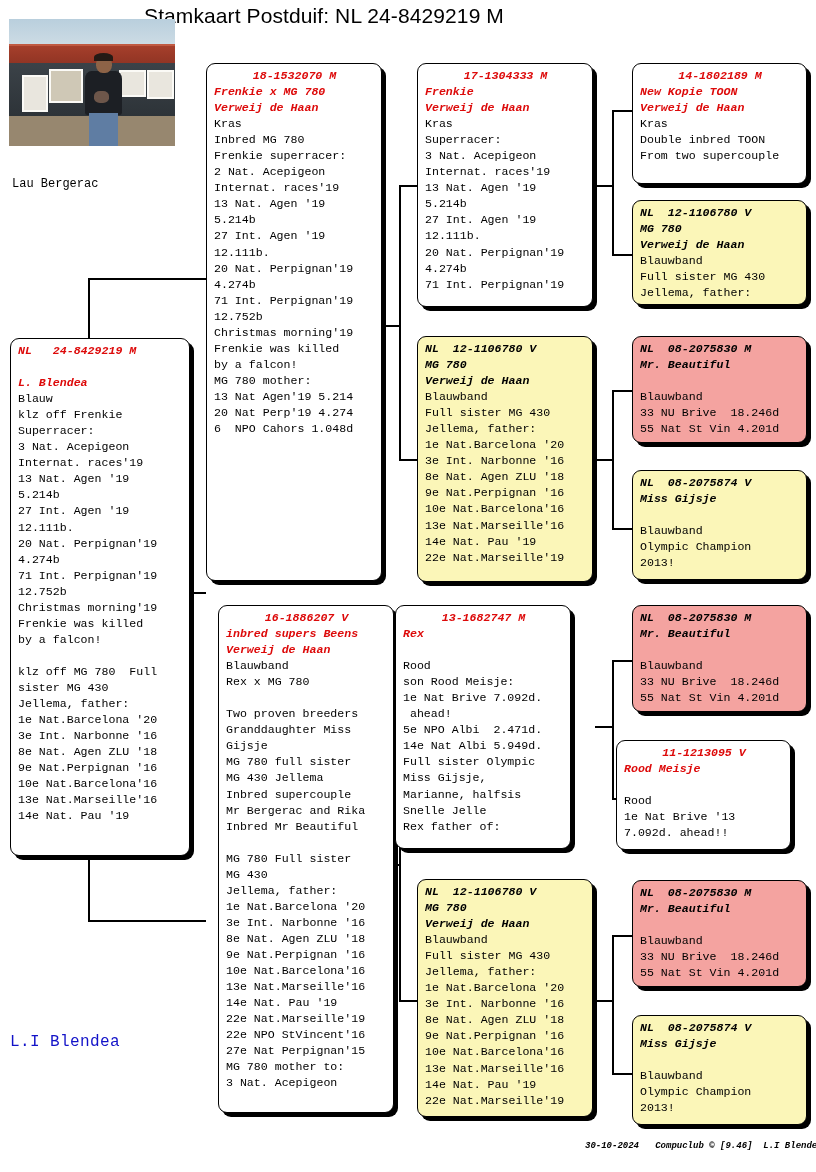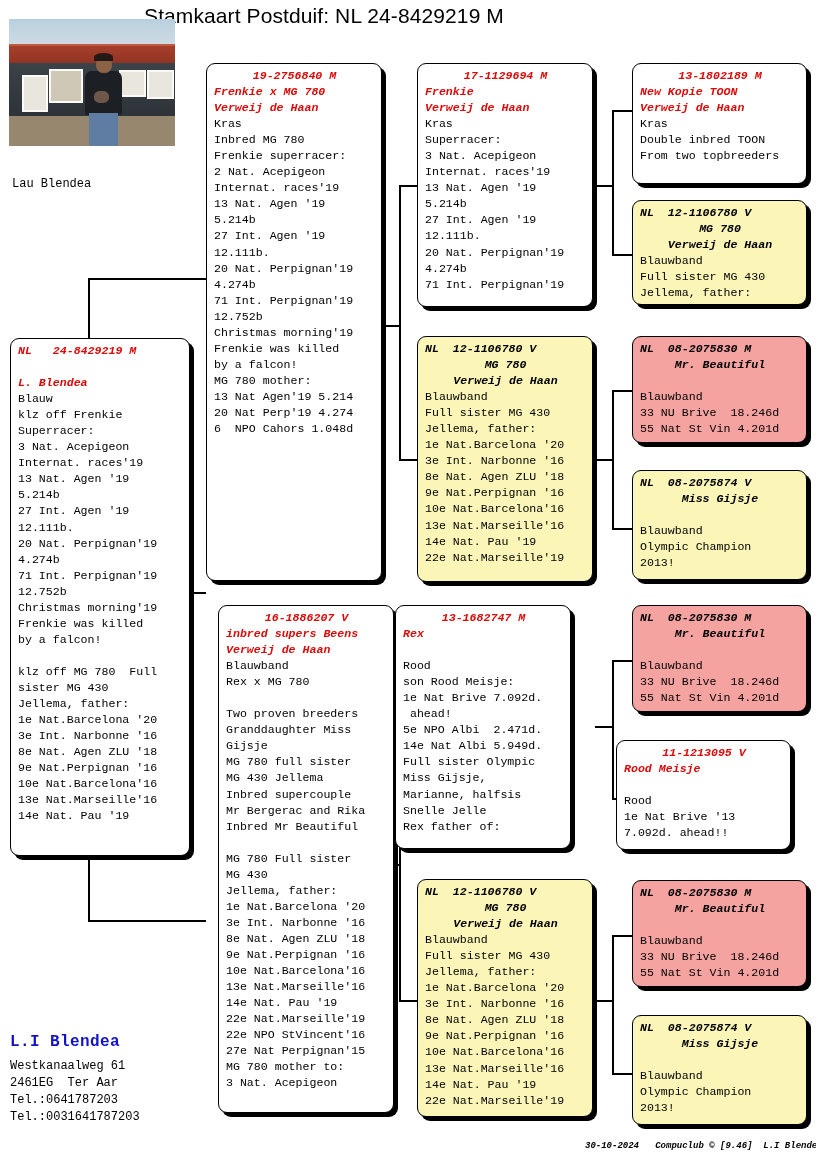--- a/index.html
+++ b/index.html
@@ -44,21 +44,21 @@
     background:#5f7da3;}
   .photo .bird{position:absolute;left:24%;top:40%;width:40%;height:13%;
     background:#6d564a;border-radius:40%;}
 
   .owner-name{
     position:absolute;left:12px;top:177px;font-size:12px;color:#000;
   }
 
   
   .contact-title{
-    position:absolute;left:10px;top:1033px;font-size:16px;font-weight:bold;
+    position:absolute;left:10px;top:1033px;font-size:16px;font-weight:normal;
     color:#1212c8;letter-spacing:.4px;
   }
   .contact-lines{position:absolute;left:10px;top:1058px;font-size:12px;color:#000;line-height:17px;}
 
   
   .footer{
     position:absolute;left:585px;top:1141px;font-size:9px;color:#000;
     font-style:italic;font-weight:bold;white-space:pre;
   }
 
@@ -72,21 +72,21 @@
     font-size:11.6px;line-height:16.05px;
     color:#000;overflow:hidden;
   }
   .box.yellow{background:#fbf6b8;}
   .box.pink{background:#f4a3a0;}
   .ring{display:block;color:#dd0a0a;font-weight:bold;font-style:italic;white-space:pre;}
   .ring.center{text-align:center;}
   .ring.left{text-align:left;}
   .ring.black{color:#000;}
   .nm{display:block;color:#dd0a0a;font-weight:bold;font-style:italic;white-space:pre;}
-  .nm.black{color:#000;text-align:center;}
+  .nm.black{color:#000;}
   .ln{display:block;white-space:pre;}
   .sp{display:block;height:16.05px;}
 
   
   .lineh,.linev{position:absolute;background:#000;}
   .lineh{height:1.5px;}
   .linev{width:1.5px;}
 </style>
 </head>
 <body>
@@ -105,21 +105,21 @@
     <div class="w4"></div>
     <div class="ground"></div>
     <div class="person">
       <div class="torso"></div>
       <div class="jeans"></div>
       <div class="head"></div>
       <div class="hair"></div>
       <div class="bird"></div>
     </div>
   </div>
-  <div class="owner-name">Lau Blendea</div>
+  <div class="owner-name">Lau Bergerac</div>
 
   <div class="linev" style="left:88px;top:278px;height:366px;"></div>
   <div class="lineh" style="left:88px;top:592px;width:118px;"></div>
   <div class="lineh" style="left:88px;top:278px;width:118px;"></div>
   <div class="lineh" style="left:88px;top:920px;width:118px;"></div>
   <div class="linev" style="left:88px;top:592px;height:330px;"></div>
 
   <div class="linev" style="left:399px;top:185px;height:275px;"></div>
   <div class="lineh" style="left:382px;top:325px;width:18px;"></div>
   <div class="lineh" style="left:399px;top:185px;width:18px;"></div>
@@ -151,35 +151,35 @@
   <div class="lineh" style="left:612px;top:1073px;width:20px;"></div>
 
   <div class="box" style="left:10px;top:338px;width:180px;height:518px;">
     <span class="ring left">NL   24-8429219 M</span>
     <span class="sp"></span>
     <span class="nm">L. Blendea</span>
     <span class="body"><span class="ln">Blauw</span><span class="ln">klz off Frenkie</span><span class="ln">Superracer:</span><span class="ln">3 Nat. Acepigeon</span><span class="ln">Internat. races'19</span><span class="ln">13 Nat. Agen '19</span><span class="ln">5.214b</span><span class="ln">27 Int. Agen '19</span><span class="ln">12.111b.</span><span class="ln">20 Nat. Perpignan'19</span><span class="ln">4.274b</span><span class="ln">71 Int. Perpignan'19</span><span class="ln">12.752b</span><span class="ln">Christmas morning'19</span><span class="ln">Frenkie was killed</span><span class="ln">by a falcon!</span><span class="sp"></span><span class="ln">klz off MG 780  Full</span><span class="ln">sister MG 430</span><span class="ln">Jellema, father:</span><span class="ln">1e Nat.Barcelona '20</span><span class="ln">3e Int. Narbonne '16</span><span class="ln">8e Nat. Agen ZLU '18</span><span class="ln">9e Nat.Perpignan '16</span><span class="ln">10e Nat.Barcelona'16</span><span class="ln">13e Nat.Marseille'16</span><span class="ln">14e Nat. Pau '19</span></span>
   </div>
 
   <div class="box" style="left:206px;top:63px;width:176px;height:518px;">
-    <span class="ring center">19-2756840 M</span>
+    <span class="ring center">18-1532070 M</span>
     <span class="nm">Frenkie x MG 780</span>
     <span class="nm">Verweij de Haan</span>
     <span class="body"><span class="ln">Kras</span><span class="ln">Inbred MG 780</span><span class="ln">Frenkie superracer:</span><span class="ln">2 Nat. Acepigeon</span><span class="ln">Internat. races'19</span><span class="ln">13 Nat. Agen '19</span><span class="ln">5.214b</span><span class="ln">27 Int. Agen '19</span><span class="ln">12.111b.</span><span class="ln">20 Nat. Perpignan'19</span><span class="ln">4.274b</span><span class="ln">71 Int. Perpignan'19</span><span class="ln">12.752b</span><span class="ln">Christmas morning'19</span><span class="ln">Frenkie was killed</span><span class="ln">by a falcon!</span><span class="ln">MG 780 mother:</span><span class="ln">13 Nat Agen'19 5.214</span><span class="ln">20 Nat Perp'19 4.274</span><span class="ln">6  NPO Cahors 1.048d</span></span>
   </div>
 
   <div class="box" style="left:218px;top:605px;width:176px;height:508px;">
     <span class="ring center">16-1886207 V</span>
     <span class="nm">inbred supers Beens</span>
     <span class="nm">Verweij de Haan</span>
     <span class="body"><span class="ln">Blauwband</span><span class="ln">Rex x MG 780</span><span class="sp"></span><span class="ln">Two proven breeders</span><span class="ln">Granddaughter Miss</span><span class="ln">Gijsje</span><span class="ln">MG 780 full sister</span><span class="ln">MG 430 Jellema</span><span class="ln">Inbred supercouple</span><span class="ln">Mr Bergerac and Rika</span><span class="ln">Inbred Mr Beautiful</span><span class="sp"></span><span class="ln">MG 780 Full sister</span><span class="ln">MG 430</span><span class="ln">Jellema, father:</span><span class="ln">1e Nat.Barcelona '20</span><span class="ln">3e Int. Narbonne '16</span><span class="ln">8e Nat. Agen ZLU '18</span><span class="ln">9e Nat.Perpignan '16</span><span class="ln">10e Nat.Barcelona'16</span><span class="ln">13e Nat.Marseille'16</span><span class="ln">14e Nat. Pau '19</span><span class="ln">22e Nat.Marseille'19</span><span class="ln">22e NPO StVincent'16</span><span class="ln">27e Nat Perpignan'15</span><span class="ln">MG 780 mother to:</span><span class="ln">3 Nat. Acepigeon</span></span>
   </div>
 
   <div class="box" style="left:417px;top:63px;width:176px;height:244px;">
-    <span class="ring center">17-1129694 M</span>
+    <span class="ring center">17-1304333 M</span>
     <span class="nm">Frenkie</span>
     <span class="nm">Verweij de Haan</span>
     <span class="body"><span class="ln">Kras</span><span class="ln">Superracer:</span><span class="ln">3 Nat. Acepigeon</span><span class="ln">Internat. races'19</span><span class="ln">13 Nat. Agen '19</span><span class="ln">5.214b</span><span class="ln">27 Int. Agen '19</span><span class="ln">12.111b.</span><span class="ln">20 Nat. Perpignan'19</span><span class="ln">4.274b</span><span class="ln">71 Int. Perpignan'19</span></span>
   </div>
 
   <div class="box yellow" style="left:417px;top:336px;width:176px;height:246px;">
     <span class="ring left black">NL  12-1106780 V</span>
     <span class="nm black">MG 780</span>
     <span class="nm black">Verweij de Haan</span>
     <span class="body"><span class="ln">Blauwband</span><span class="ln">Full sister MG 430</span><span class="ln">Jellema, father:</span><span class="ln">1e Nat.Barcelona '20</span><span class="ln">3e Int. Narbonne '16</span><span class="ln">8e Nat. Agen ZLU '18</span><span class="ln">9e Nat.Perpignan '16</span><span class="ln">10e Nat.Barcelona'16</span><span class="ln">13e Nat.Marseille'16</span><span class="ln">14e Nat. Pau '19</span><span class="ln">22e Nat.Marseille'19</span></span>
@@ -192,24 +192,24 @@
   </div>
 
   <div class="box yellow" style="left:417px;top:879px;width:176px;height:238px;">
     <span class="ring left black">NL  12-1106780 V</span>
     <span class="nm black">MG 780</span>
     <span class="nm black">Verweij de Haan</span>
     <span class="body"><span class="ln">Blauwband</span><span class="ln">Full sister MG 430</span><span class="ln">Jellema, father:</span><span class="ln">1e Nat.Barcelona '20</span><span class="ln">3e Int. Narbonne '16</span><span class="ln">8e Nat. Agen ZLU '18</span><span class="ln">9e Nat.Perpignan '16</span><span class="ln">10e Nat.Barcelona'16</span><span class="ln">13e Nat.Marseille'16</span><span class="ln">14e Nat. Pau '19</span><span class="ln">22e Nat.Marseille'19</span></span>
   </div>
 
   <div class="box" style="left:632px;top:63px;width:175px;height:121px;">
-    <span class="ring center">13-1802189 M</span>
+    <span class="ring center">14-1802189 M</span>
     <span class="nm">New Kopie TOON</span>
     <span class="nm">Verweij de Haan</span>
-    <span class="body"><span class="ln">Kras</span><span class="ln">Double inbred TOON</span><span class="ln">From two topbreeders</span></span>
+    <span class="body"><span class="ln">Kras</span><span class="ln">Double inbred TOON</span><span class="ln">From two supercouple</span></span>
   </div>
 
   <div class="box yellow" style="left:632px;top:200px;width:175px;height:105px;">
     <span class="ring left black">NL  12-1106780 V</span>
     <span class="nm black">MG 780</span>
     <span class="nm black">Verweij de Haan</span>
     <span class="body"><span class="ln">Blauwband</span><span class="ln">Full sister MG 430</span><span class="ln">Jellema, father:</span></span>
   </div>
 
   <div class="box pink" style="left:632px;top:336px;width:175px;height:107px;">
@@ -242,22 +242,16 @@
     <span class="body"><span class="sp"></span><span class="ln">Blauwband</span><span class="ln">33 NU Brive  18.246d</span><span class="ln">55 Nat St Vin 4.201d</span></span>
   </div>
 
   <div class="box yellow" style="left:632px;top:1015px;width:175px;height:110px;">
     <span class="ring left black">NL  08-2075874 V</span>
     <span class="nm black">Miss Gijsje</span>
     <span class="body"><span class="sp"></span><span class="ln">Blauwband</span><span class="ln">Olympic Champion</span><span class="ln">2013!</span></span>
   </div>
 
   <div class="contact-title">L.I Blendea</div>
-  <div class="contact-lines">
-      <span class="ln">Westkanaalweg 61</span>
-      <span class="ln">2461EG  Ter Aar</span>
-      <span class="ln">Tel.:0641787203</span>
-      <span class="ln">Tel.:0031641787203</span>
-    </div>
 
   <div class="footer">30-10-2024   Compuclub © [9.46]  L.I Blendea</div>
 
 </div>
 
 </body></html>

